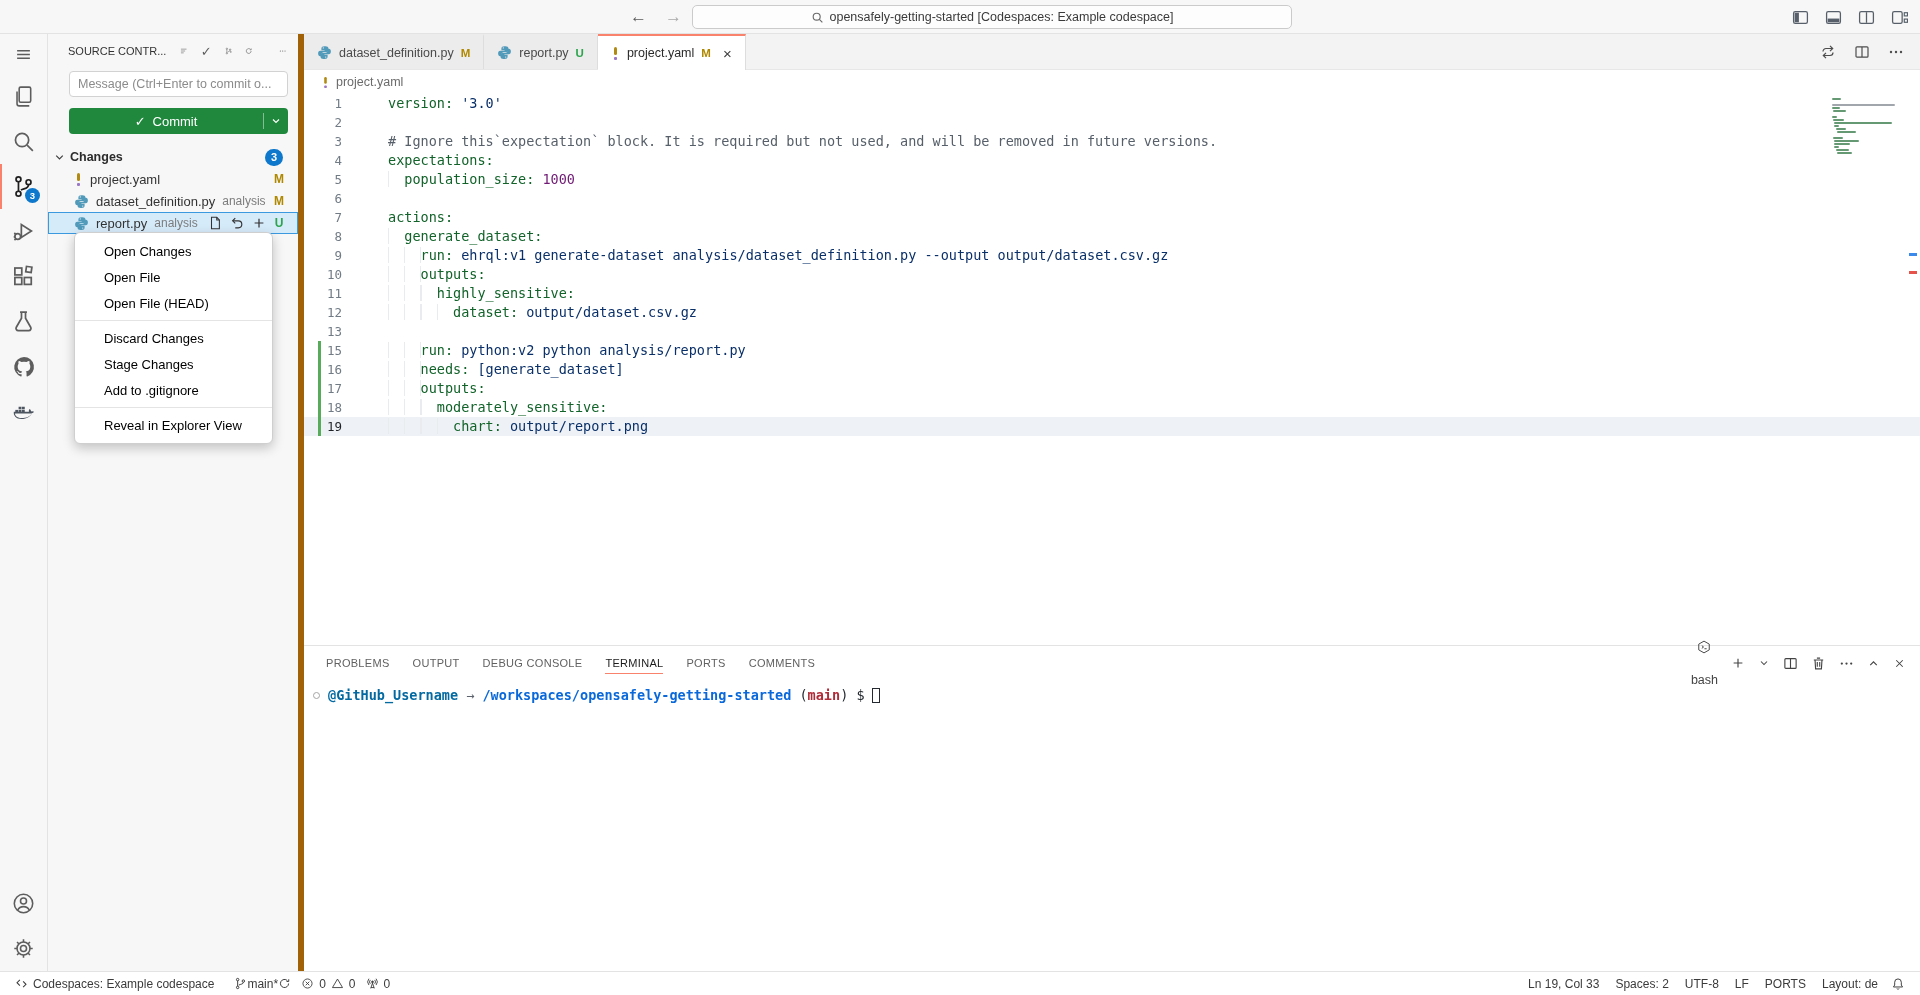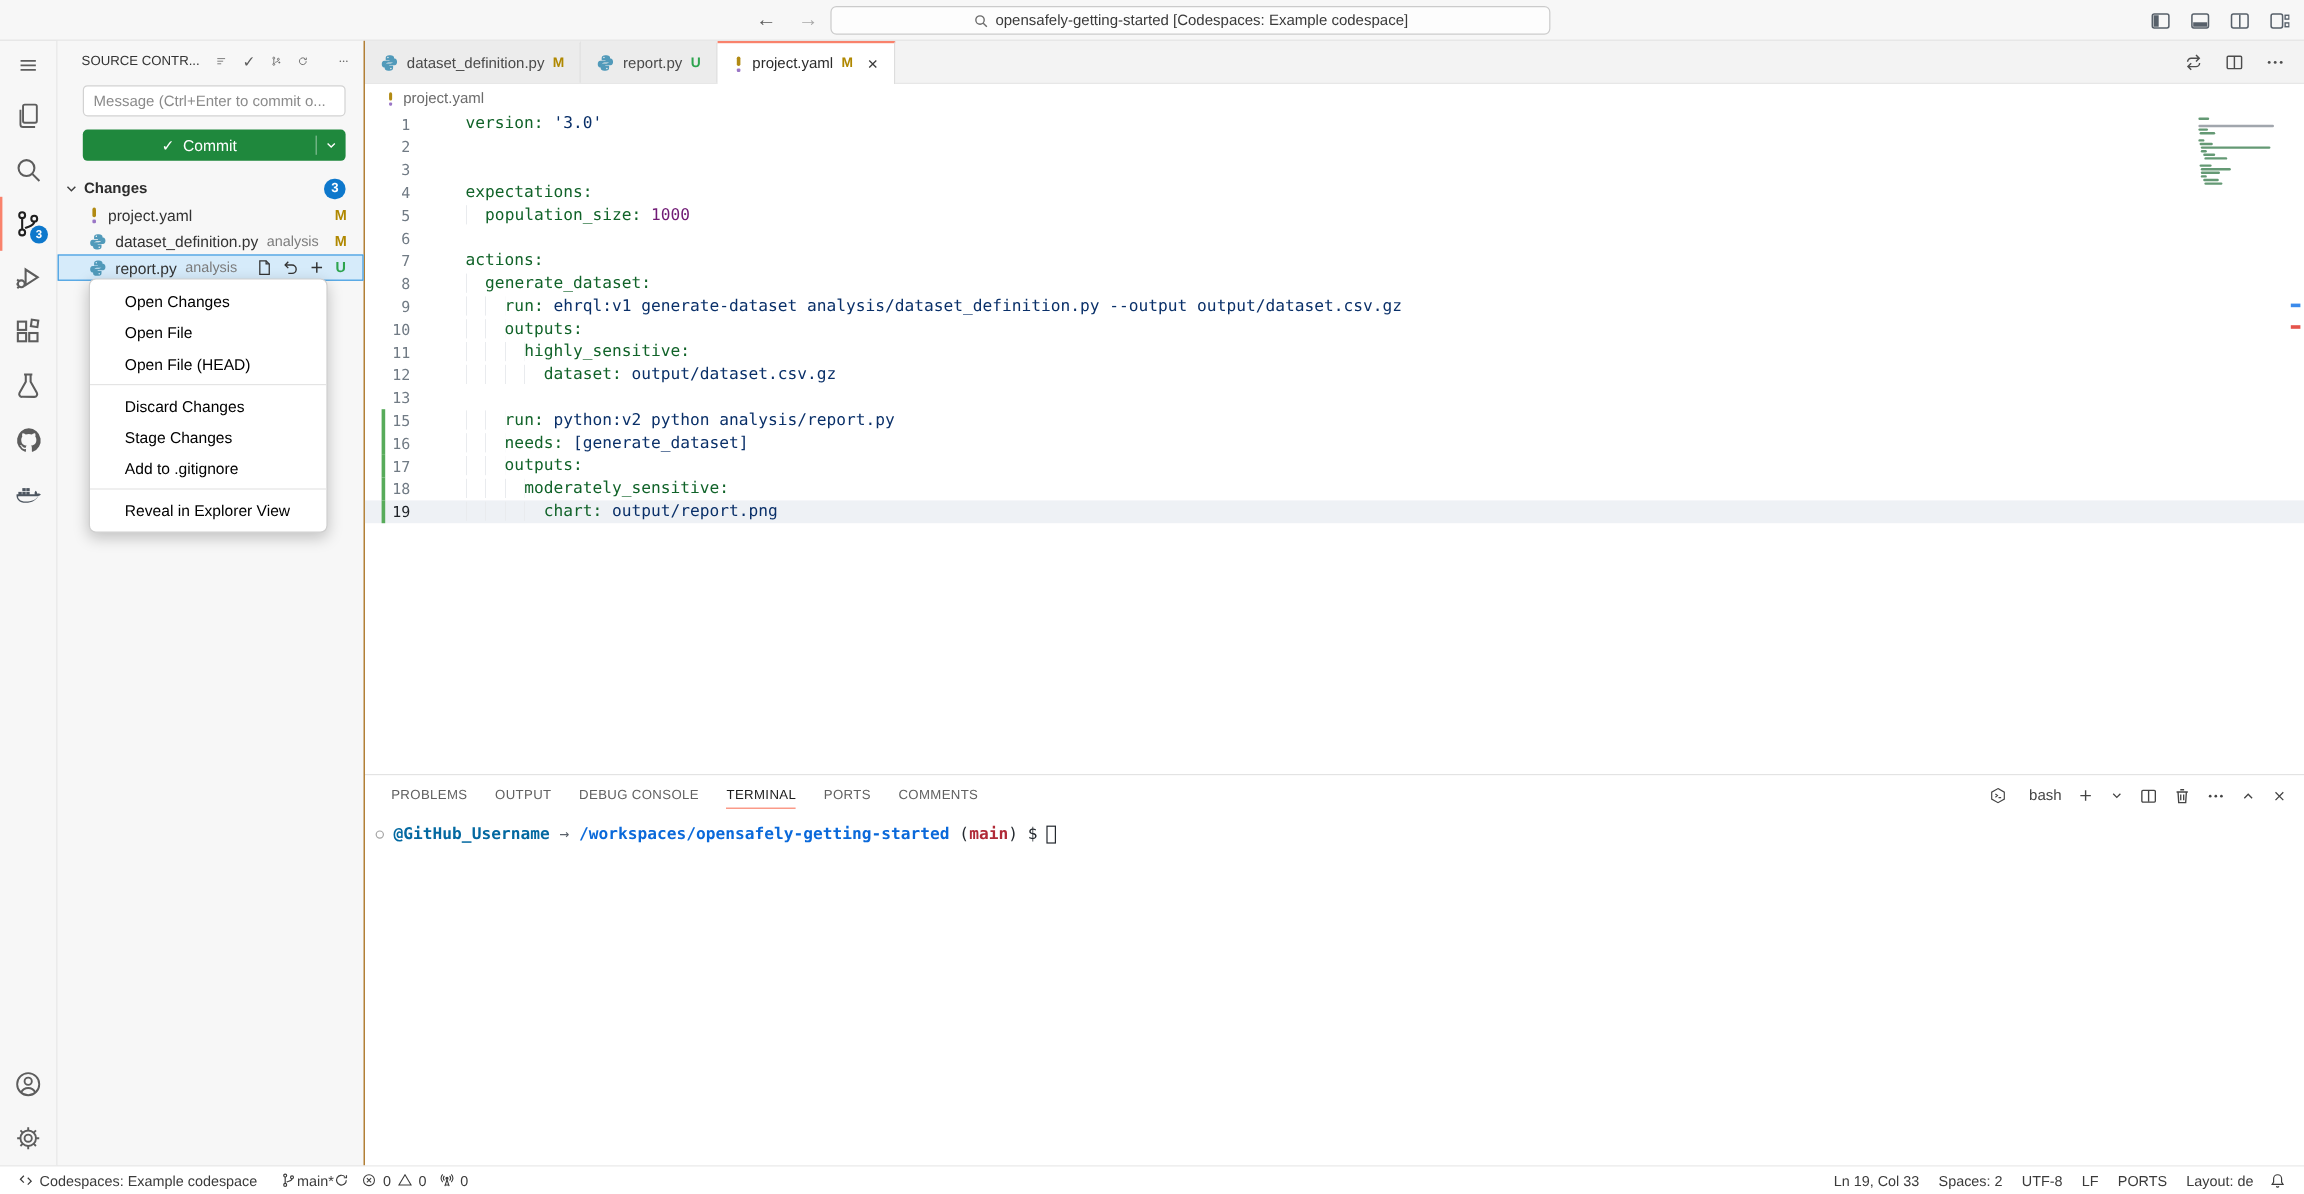--- a/index.html
+++ b/index.html
@@ -23,21 +23,21 @@
   .act-item { height:45px; display:flex; align-items:center; justify-content:center; position:relative;
     color:#5d5d5d; border-left:2px solid transparent; border-right:2px solid transparent; }
   .act-item.menu { height:40px; }
   .act-item.active { border-left-color:#f9826c; color:#1f1f1f; }
   .act-badge { position:absolute; right:5px; bottom:6px; background:#0e78cc; color:#fff; font-size:9.5px;
     min-width:15px; height:15px; border-radius:8px; display:flex; align-items:center; justify-content:center;
     font-weight:bold; padding:0 2px; }
   .act-spacer { flex:1; }
 
   
-  .sidebar { width:256px; background:#f7f7f7; border-right:1px solid #a16207; position:relative; }
+  .sidebar { width:256px; background:#f7f7f7; border-right:6px solid #a16207; position:relative; }
   .sb-head { height:34px; display:flex; align-items:center; padding:0 12px 0 20px; gap:13px; color:#5d5d5d; }
   .sb-title { font-size:11px; color:#333; margin-right:1px; white-space:nowrap; }
   .sb-sp { flex:1; }
   .msg-input { display:block; margin:3px 16px 0 21px; width:219px; height:26px; background:#fff;
     border:1px solid #d2d2d2; border-radius:4px; font-size:12.5px; padding:0 8px; color:#333;
     font-family:"Liberation Sans",sans-serif; outline:none; }
   .msg-input::placeholder { color:#8b8b8b; }
   .commit { margin:11px 16px 0 21px; width:219px; height:26px; background:#1f883d; border-radius:4px;
     color:#fff; display:flex; align-items:stretch; font-size:13px; }
   .commit-main { flex:1; display:flex; align-items:center; justify-content:center; gap:7px; }
@@ -90,21 +90,21 @@
   .ovr.red { top:177px; background:#e5534b; }
 
   
   .panel { height:326px; border-top:1px solid #e3e3e3; background:#fff; display:flex; flex-direction:column; }
   .panel-head { height:34px; display:flex; align-items:center; padding:0 14px 0 22px; }
   .ptab { font-size:11px; letter-spacing:.3px; color:#616161; margin-right:23px; position:relative; height:100%;
     display:flex; align-items:center; white-space:nowrap; }
   .ptab.active { color:#1c1c1c; }
   .ptab.active::after { content:""; position:absolute; left:0; right:0; bottom:6px; height:1.5px; background:#f9826c; }
   .panel-actions { margin-left:auto; display:flex; align-items:center; gap:13px; color:#444; font-size:12.5px; }
-  .bash-chip { display:flex; align-items:center; gap:19px; }
+  .bash-chip { display:flex; align-items:center; gap:19px;flex-direction:column; }
   .term { padding:5px 0 0 9px; font-family:"DejaVu Sans Mono",monospace; font-size:13.5px; color:#24292f; }
   .term-row { display:flex; align-items:center; height:20px; }
   .term-deco { width:7px; height:7px; border:1px solid #a5a5a5; border-radius:50%; margin-right:8px; flex:none; }
   .t-seg { white-space:pre; }
   .t-user { color:#0369a1; font-weight:bold; }
   .t-arrow { color:#5b626b; }
   .t-path { color:#0a69da; font-weight:bold; }
   .t-branch { color:#b02a37; font-weight:bold; }
   .t-plain { color:#24292f; }
   .term-cursor { width:8px; height:15px; border:1px solid #24292f; margin-left:7px; }
@@ -409,20 +409,21 @@
             <span class="ct"><span class="tk-key">version:</span><span> </span><span class="tk-str">'3.0'</span></span>
           </div>
           <div class="cl">
             <span class="chg"></span>
             <span class="ln">2</span>
             <span class="ct"></span>
           </div>
           <div class="cl">
             <span class="chg"></span>
             <span class="ln">3</span>
+            <span class="ct"><span class="tk-com"># Ignore this`expectation` block. It is required but not used, and will be removed in future versions.</span></span>
           </div>
           <div class="cl">
             <span class="chg"></span>
             <span class="ln">4</span>
             <span class="ct"><span class="tk-key">expectations:</span></span>
           </div>
           <div class="cl">
             <span class="chg"></span>
             <span class="ln">5</span>
             <span class="ct"><span class="tk-ind">  </span><span class="tk-key">population_size:</span><span> </span><span class="tk-num">1000</span></span>

